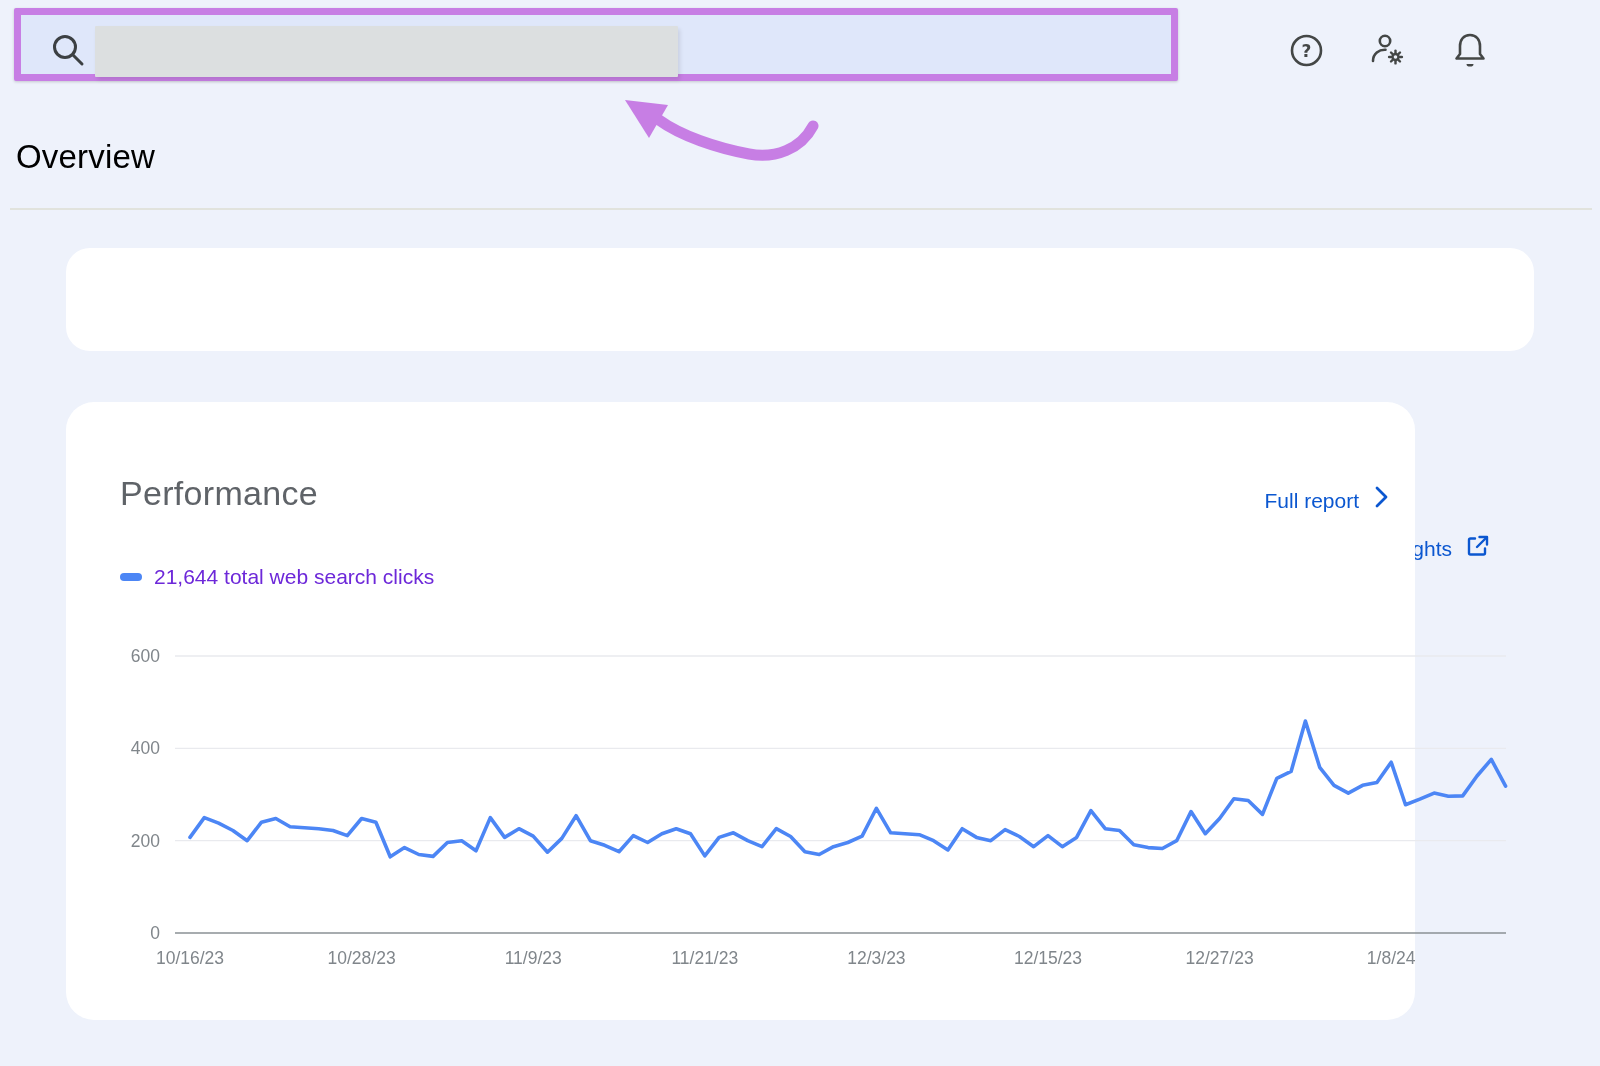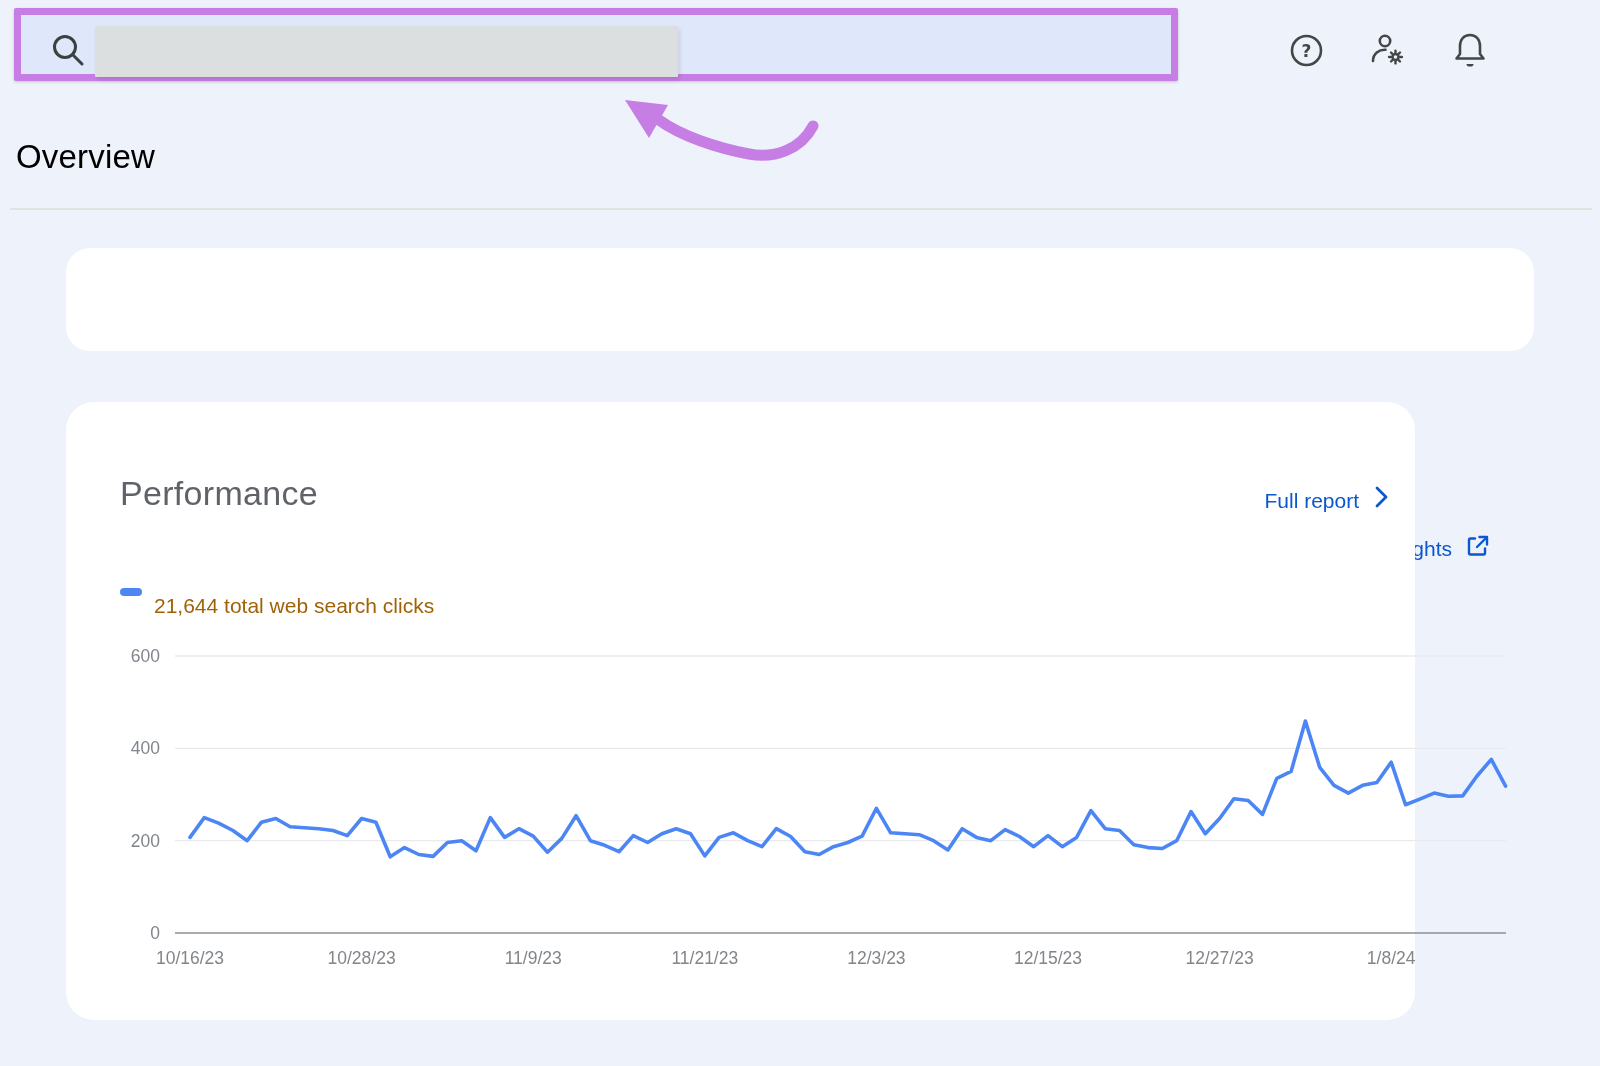--- a/index.html
+++ b/index.html
@@ -34,21 +34,21 @@
     color:#0b57d0; font-size:21px; font-weight:500; cursor:pointer; }
 
   
   .perf-card { position:absolute; left:66px; top:402px; width:1349px; height:618px;
     background:#ffffff; border-radius:28px; }
   .perf-title { position:absolute; left:54px; top:72px; font-size:34px; font-weight:400; color:#5f6368; letter-spacing:0.3px; }
   .full-report { position:absolute; right:26px; top:84px; display:flex; align-items:flex-end; gap:16px;
     color:#0b57d0; font-size:21px; font-weight:500; cursor:pointer; }
   .legend-row { position:absolute; left:54px; top:163px; display:flex; align-items:center; gap:12px; }
   .legend-dash { width:22px; height:8px; border-radius:4px; background:#4c86f5; }
-  .legend-label { font-size:21px; color:#a16207;margin-top:29px; }
+  .legend-label { font-size:21px; color:#6d28d9; }
   .chart-svg { position:absolute; left:0; top:210px; }
   .tick-text { font-family:"Liberation Sans", sans-serif; font-size:17.5px; fill:#80868b; }
 </style>
 </head>
 <body>
 
 <div class="screen">
 
   <div class="search-highlight">
     <span class="search-icon-wrap">

